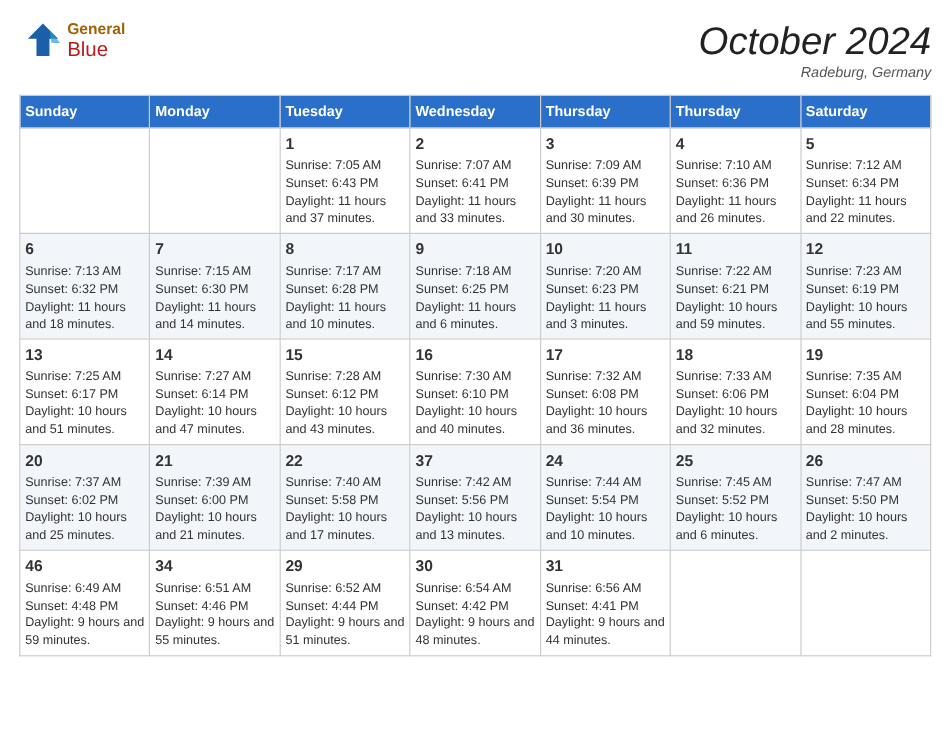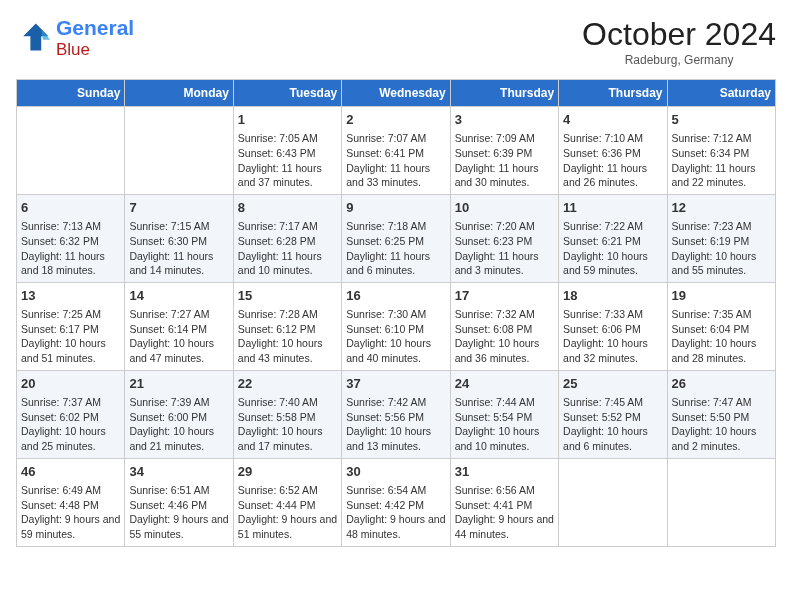--- a/index.html
+++ b/index.html
@@ -19,41 +19,42 @@
     .logo {
       display: flex;
       align-items: center;
       gap: 4px;
     }
     .logo-icon {
       width: 36px;
       height: 36px;
     }
     .title-block {
-      text-align: center;
+      text-align: right;
+      font-style: italic;
     }
     .month-title {
       font-size: 32px;
       font-weight: normal;
       color: #222;
     }
     .location {
       font-size: 12px;
       color: #555;
     }
     .calendar {
       width: 100%;
       border-collapse: collapse;
       font-size: 11px;
     }
     .calendar th {
       background: #2a6fc9;
       color: #fff;
       padding: 6px 4px;
-      text-align: right;
+      text-align: left;
       font-size: 12px;
       font-weight: bold;
       border: 1px solid #ccc;
     }
     .calendar td {
       border: 1px solid #ccc;
       vertical-align: top;
       padding: 4px;
       width: 108px;
       min-height: 80px;
@@ -82,21 +83,21 @@
 </head>
 <body>
 
 <div class="header">
   <div class="logo">
     <svg class="logo-icon" viewBox="0 0 40 40">
       <polygon points="22,4 36,18 28,18 28,34 16,34 16,18 8,18" fill="#1a5fa8"></polygon>
       <polygon points="28,10 38,22 30,22" fill="#2a9fd6" opacity="0.7"></polygon>
     </svg>
     <div>
-      <div style="font-size:21px;font-weight:bold;color:#3b82f6;line-height:1.15;">General</div>
+      <div style="font-size:13px;font-weight:bold;color:#a16207;line-height:1.15;">General</div>
       <div style="font-size:17px;font-weight:normal;color:#b91c1c;line-height:1.15;">Blue</div>
     </div>
   </div>
   <div class="title-block">
     <div class="month-title">October 2024</div>
     <div class="location">Radeburg, Germany</div>
   </div>
 </div>
 
 <table class="calendar">

